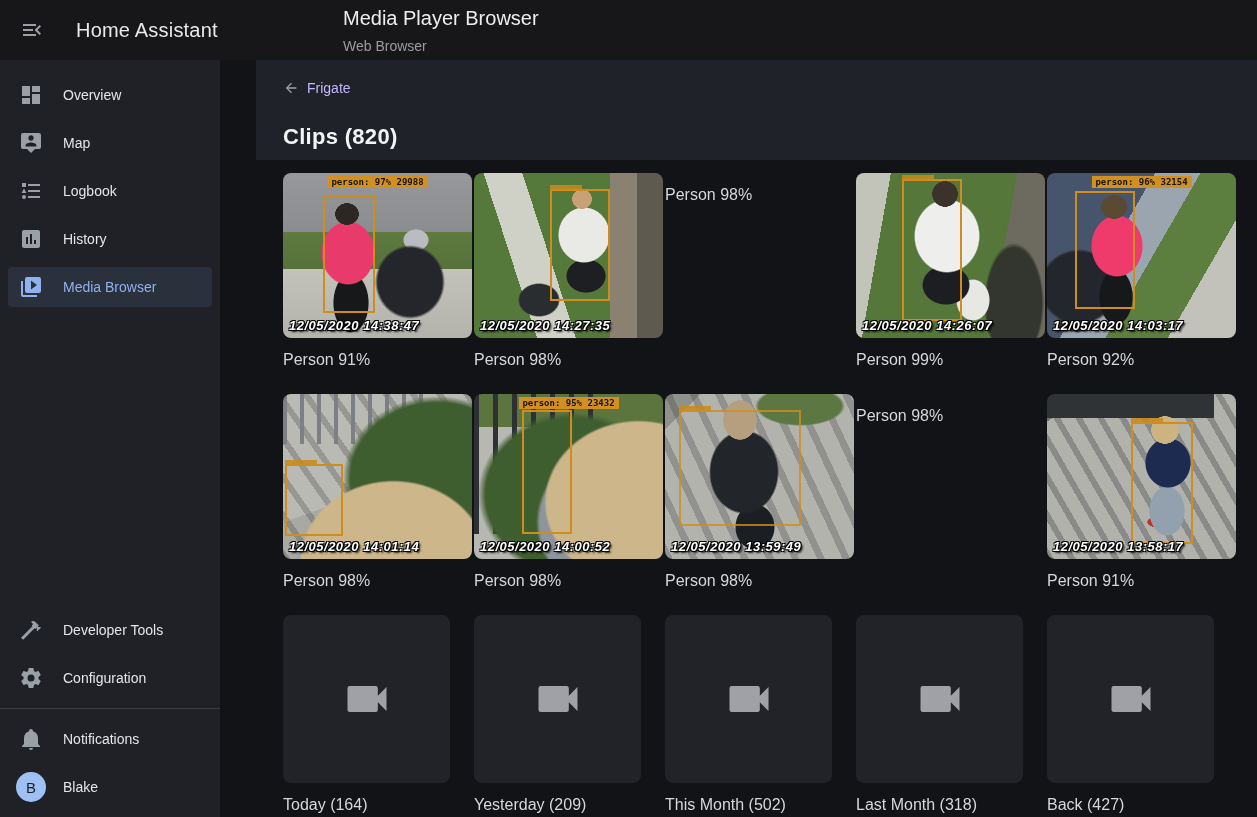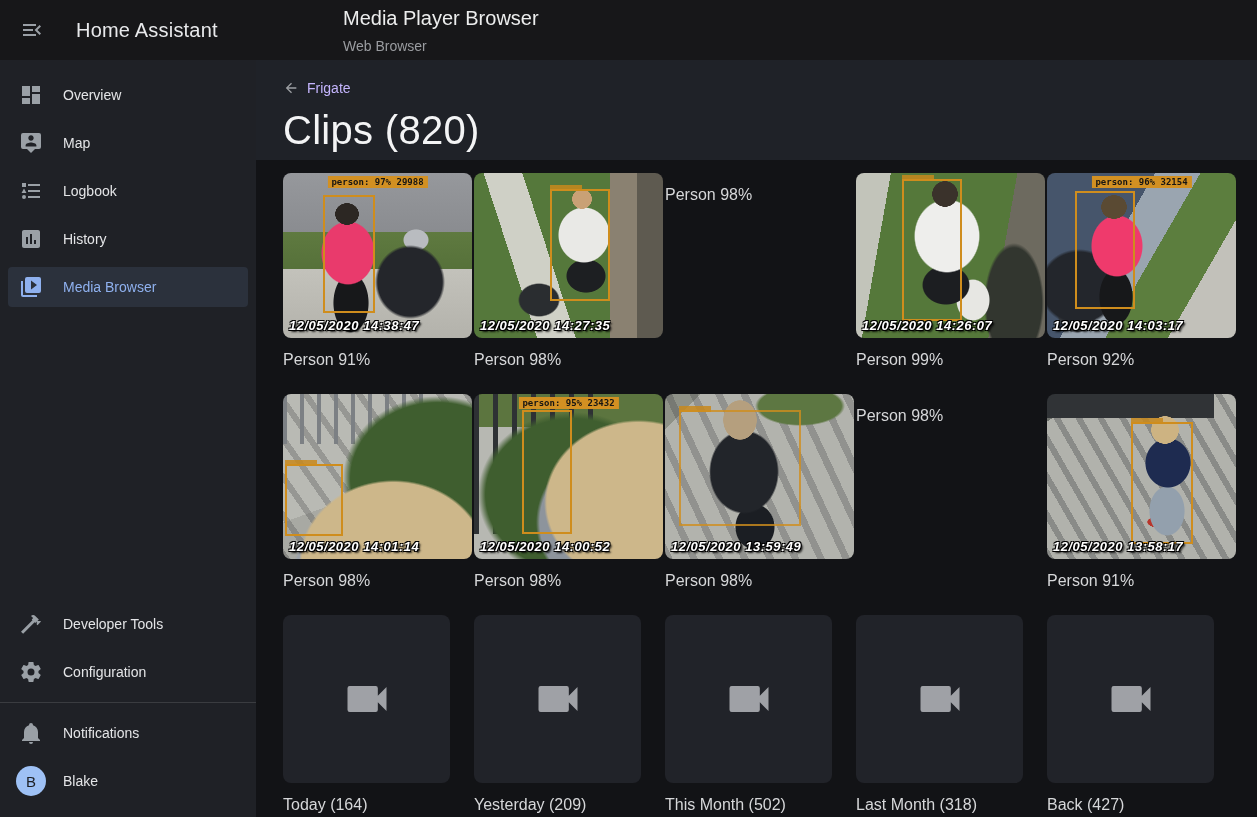--- a/index.html
+++ b/index.html
@@ -13,42 +13,42 @@
     justify-content:center; color:#9aa0a6; cursor:pointer; border-radius:50%; }
   .ha-title { color:#e8e9eb; font-size:20px; margin-left:20px; letter-spacing:.2px; }
   .page-head { position:absolute; left:343px; top:50%; transform:translateY(-50%); }
   .page-head .pt { color:#eceded; font-size:20px; line-height:24px; }
   .page-head .ps { color:#9a9ca0; font-size:14px; line-height:17px; margin-top:8px; }
   .choose-player { position:absolute; right:21px; top:50%; transform:translateY(-50%);
     color:#dadbdd; font-size:14px; font-weight:500; letter-spacing:1.4px; padding:8px 8px;
     cursor:pointer; border:none; background:transparent; font-family:inherit; }
 
   
-  .sidebar { position:absolute; top:60px; left:0; bottom:0; width:256px; background:#1f2126;
-    display:flex; flex-direction:column; padding:11px 0 12px 0; z-index:20; }
+  .sidebar { position:absolute; top:60px; left:0; bottom:0; width:220px; background:#1f2126;
+    display:flex; flex-direction:column; padding:11px 0 6px 0; z-index:20; }
   .side-item { height:40px; margin:4px 8px; border-radius:4px; display:flex; align-items:center;
     cursor:pointer; color:#e4e5e7; font-size:14px; font-weight:500; }
   .side-item .ic { width:24px; height:24px; margin:0 0 0 11px; color:#9aa0a6; flex:none; }
   .side-item .lbl { margin-left:20px; white-space:nowrap; }
   .side-item.selected { background:#2b313c; color:#8fb1ef; }
   .side-item.selected .ic { color:#8fb1ef; }
   .spacer { flex:1; }
   .side-divider { height:1px; background:rgba(255,255,255,.12); margin:6px 0 6px 0; }
   .avatar { width:30px; height:30px; border-radius:50%; background:#9ec1f5; color:#1c1e22;
     display:flex; align-items:center; justify-content:center; font-size:15px; font-weight:500;
     margin-left:8px; flex:none; }
   .side-item.user .lbl { margin-left:17px; font-weight:400; }
 
   
   .content { position:absolute; top:60px; left:256px; width:1001px; bottom:0; }
   .content-header { height:100px; background:#1f2228; padding:18px 0 0 27px; }
   .breadcrumb { display:inline-flex; align-items:center; gap:8px; color:#c4b5fd; font-size:14px;
     cursor:pointer; padding:2px 0; }
   .breadcrumb .ic { width:16px; height:16px; }
-  .content-title { color:#f3f4f5; font-size:40px; font-weight:400; margin-top:8px; letter-spacing:.3px; }
+  .content-title { color:#f3f4f5; font-size:22px; font-weight:700; margin-top:24px; letter-spacing:.3px; }
 
   .grid { padding:13px 0 0 27px; display:grid; grid-template-columns:repeat(5,167px);
     column-gap:24px; row-gap:25px; }
   .card { cursor:pointer; }
   .art { position:relative; width:189px; height:165px; border-radius:8px; overflow:hidden;
     background:#2a2c30; }
   .card figcaption { margin-top:12px; color:#d6d7d9; font-size:16px; line-height:19px; }
 
   .ts { position:absolute; left:6px; bottom:5px; color:#fff; font-size:13px; font-weight:700;
     font-style:italic; letter-spacing:.5px; white-space:nowrap;

